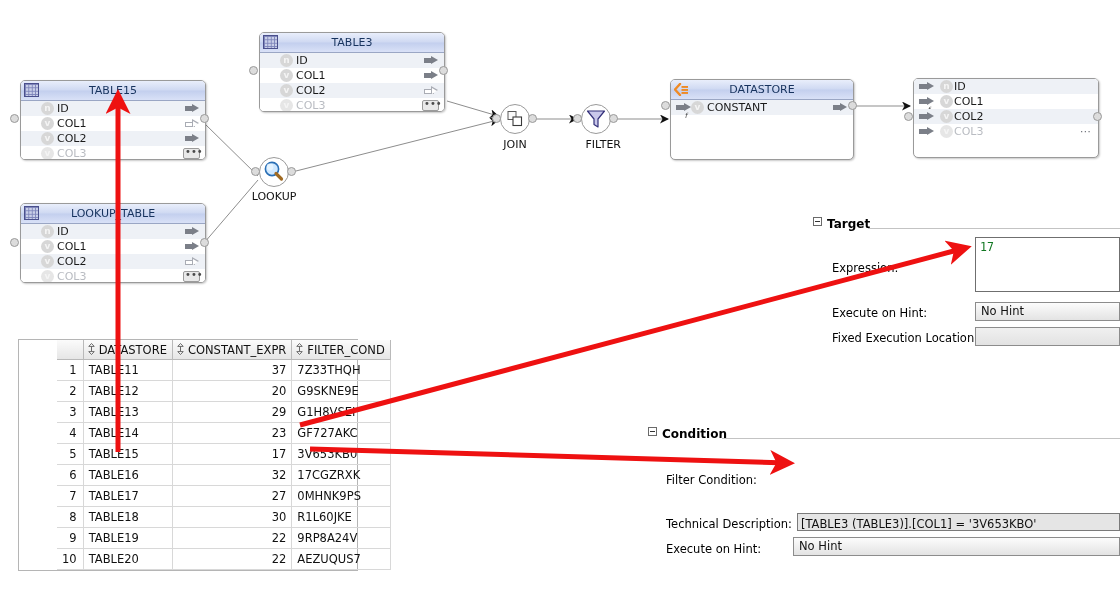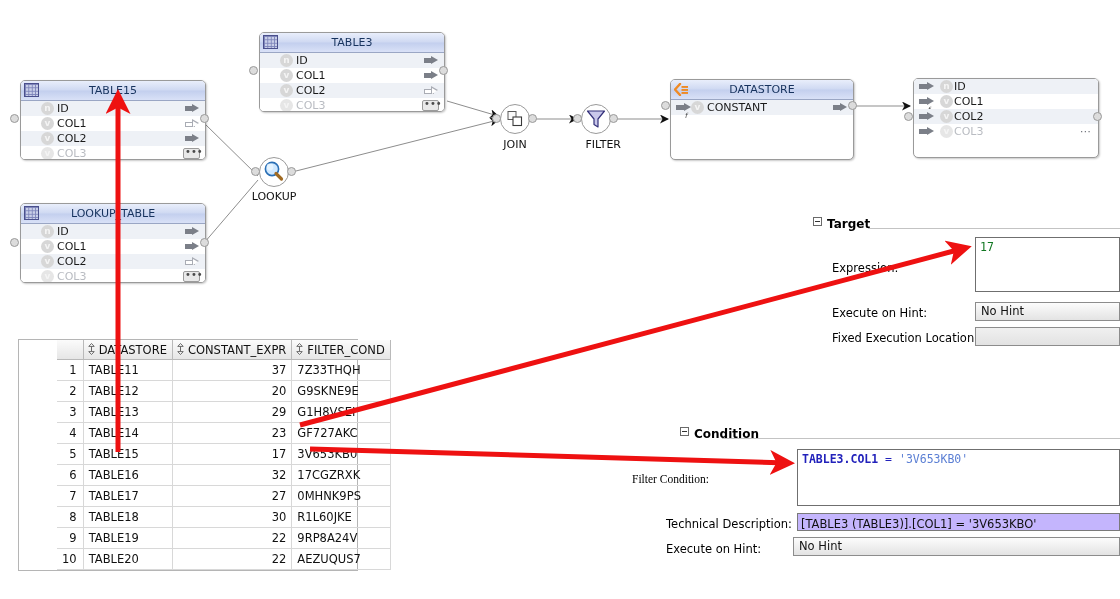--- a/index.html
+++ b/index.html
@@ -94,21 +94,21 @@
       padding:2px 4px;overflow:hidden;}
   .ta .grn{color:#117722;}
   .ta .kw{color:#2222bb;font-weight:bold;}
   .ta .eq{color:#2222bb;}
   .ta .str{color:#5b7fd4;}
   .combo{position:absolute;border:1px solid #8c8c8c;box-sizing:border-box;
       background:linear-gradient(to bottom,#fcfcfc,#e3e3e3);
       font-size:11.5px;line-height:17px;padding:0 5px;color:#111;overflow:hidden;
       white-space:nowrap;}
   .combo.ro{background:linear-gradient(to bottom,#f0f0f0,#e2e2e2);color:#555;}
-  .txt{position:absolute;border:1px solid #7a7a7a;box-sizing:border-box;background:#c4b5fd;
+  .txt{position:absolute;border:1px solid #7a7a7a;box-sizing:border-box;background:#e5e5e5;
       font-size:11.5px;line-height:15px;padding:2px 3px;color:#111;overflow:hidden;
       white-space:nowrap;}
 
   
   svg.annot{position:absolute;left:0;top:0;width:1120px;height:599px;overflow:visible;
       pointer-events:none;}
 </style>
 </head>
 <body>
 
@@ -467,32 +467,27 @@
   <div class="flbl" style="left:832px;top:306px;">Execute on Hint:</div>
   <div class="combo" style="left:975px;top:302px;width:145px;height:19px;">
     <span>No Hint</span>
   </div>
 
   <div class="flbl" style="left:832px;top:331px;">Fixed Execution Location:</div>
   <div class="combo ro" style="left:975px;top:327px;width:145px;height:19px;">
     <span></span>
   </div>
 
-  <div class="sect" style="left:680px;top:427px;">
+  <div class="sect" style="left:648px;top:427px;">
     <span class="exp"></span>
     <span>Condition</span>
   </div>
   <div style="position:absolute;left:722px;top:438px;width:398px;height:1px;background:#c3c3c3;"></div>
 
-  <div class="flbl" style="left:632px;top:473px;font-family:Liberation Serif, serif;">Filter Condition:</div>
-  <div class="ta" style="left:797px;top:449px;width:323px;height:57px;">
-    <span class="kw">TABLE3.COL1</span>
-    <span class="eq">=</span>
-    <span class="str">'3V653KB0'</span>
-  </div>
+  <div class="flbl" style="left:666px;top:473px;">Filter Condition:</div>
 
   <div class="flbl" style="left:666px;top:517px;">Technical Description:</div>
   <div class="txt" style="left:797px;top:513px;width:323px;height:18px;line-height:17px;">
     <span>[TABLE3 (TABLE3)].[COL1] = '3V653KBO'</span>
   </div>
 
   <div class="flbl" style="left:666px;top:542px;">Execute on Hint:</div>
   <div class="combo" style="left:793px;top:537px;width:327px;height:19px;">
     <span>No Hint</span>
   </div>

